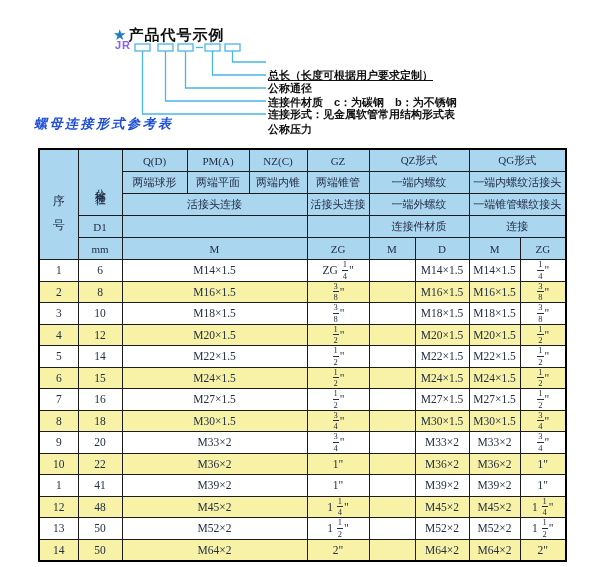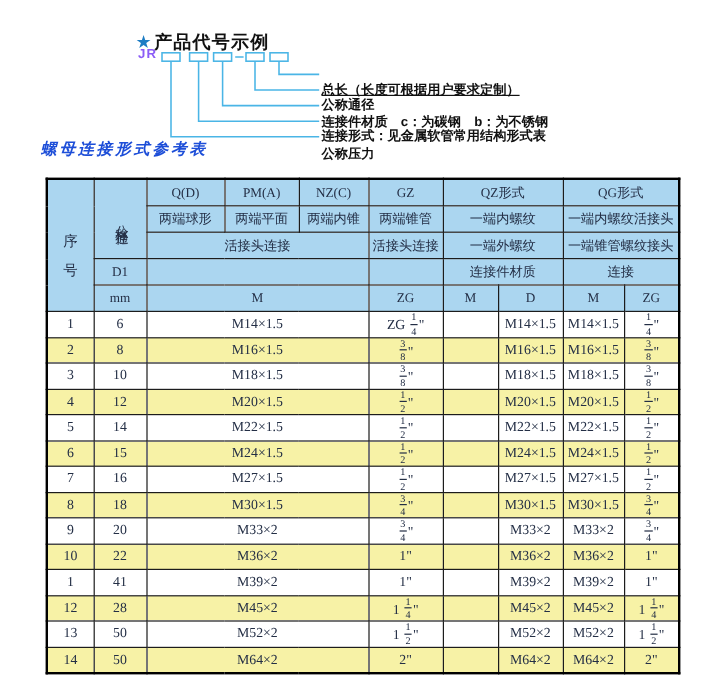--- a/index.html
+++ b/index.html
@@ -252,21 +252,21 @@
         <td>41</td>
         <td colspan="3">M39×2</td>
         <td>1"</td>
         <td></td>
         <td>M39×2</td>
         <td>M39×2</td>
         <td>1"</td>
       </tr>
       <tr class="alt">
         <td>12</td>
-        <td>28</td>
+        <td>48</td>
         <td colspan="3">M45×2</td>
         <td>1 <span class="frac"><span class="fn">1</span><span class="fd">4</span></span>"</td>
         <td></td>
         <td>M45×2</td>
         <td>M45×2</td>
         <td>1 <span class="frac"><span class="fn">1</span><span class="fd">4</span></span>"</td>
       </tr>
       <tr>
         <td>13</td>
         <td>50</td>

